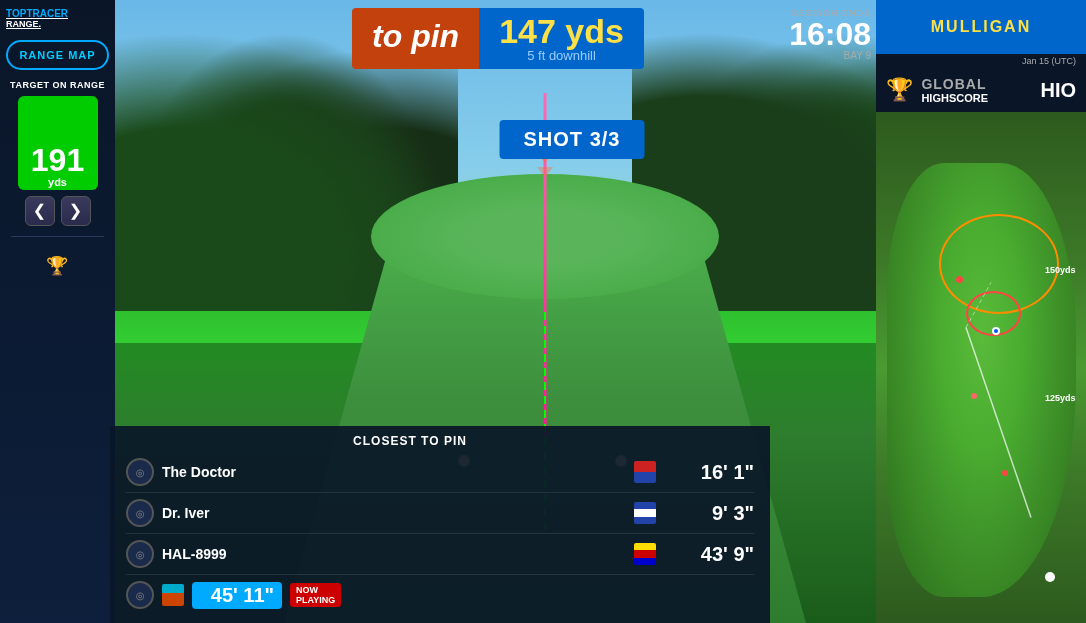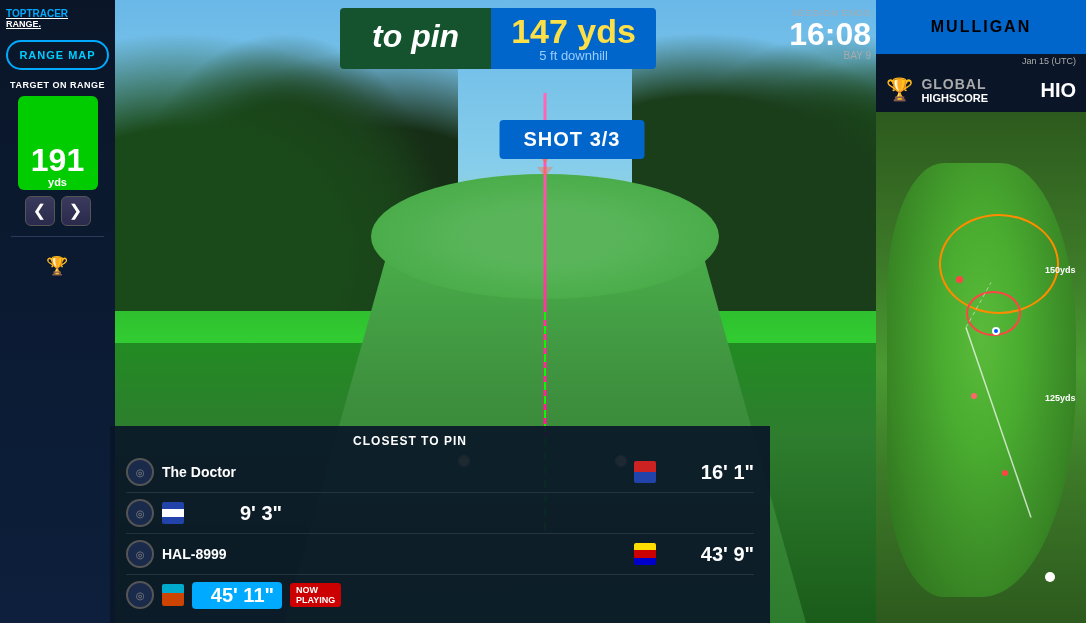--- a/index.html
+++ b/index.html
@@ -300,22 +300,22 @@
       z-index: 10;
     }
 
     .topin-container {
       display: flex;
       align-items: stretch;
       margin-top: 8px;
     }
 
     .topin-label {
-      background: #14532d;
-      padding: 10px 32px;
+      background: #c2410c;
+      padding: 10px 20px;
       font-size: 32px;
       font-weight: 900;
       font-style: italic;
       color: #fff;
       border-radius: 4px 0 0 4px;
     }
 
     .topin-distance {
       background: #0066cc;
       padding: 6px 20px;
@@ -362,21 +362,21 @@
       width: 210px;
       height: 623px;
       background: #0a1628;
       z-index: 10;
       display: flex;
       flex-direction: column;
     }
 
     .mulligan-btn {
       background: #0066cc;
-      color: #000000;
+      color: #fde047;
       font-weight: 900;
       font-size: 16px;
       letter-spacing: 2px;
       padding: 18px 4px;
       text-align: center;
       cursor: pointer;
     }
 
     .global-highscore {
       display: flex;
@@ -763,20 +763,21 @@
 
   <div class="leaderboard-row">
     <div class="player-icon">◎</div>
     <div class="player-name">The Doctor</div>
     <div class="player-flag flag-red" style="width:22px;height:22px;border-radius:2px;"></div>
     <div class="player-distance">16' 1"</div>
   </div>
 
   <div class="leaderboard-row">
     <div class="player-icon">◎</div>
+    <div class="player-name">Dr. Iver</div>
     <div class="player-flag flag-blue" style="width:22px;height:22px;border-radius:2px;"></div>
     <div class="player-distance">9' 3"</div>
   </div>
 
   <div class="leaderboard-row">
     <div class="player-icon">◎</div>
     <div class="player-name">HAL-8999</div>
     <div class="player-flag flag-multi" style="width:22px;height:22px;border-radius:2px;"></div>
     <div class="player-distance">43' 9"</div>
   </div>

